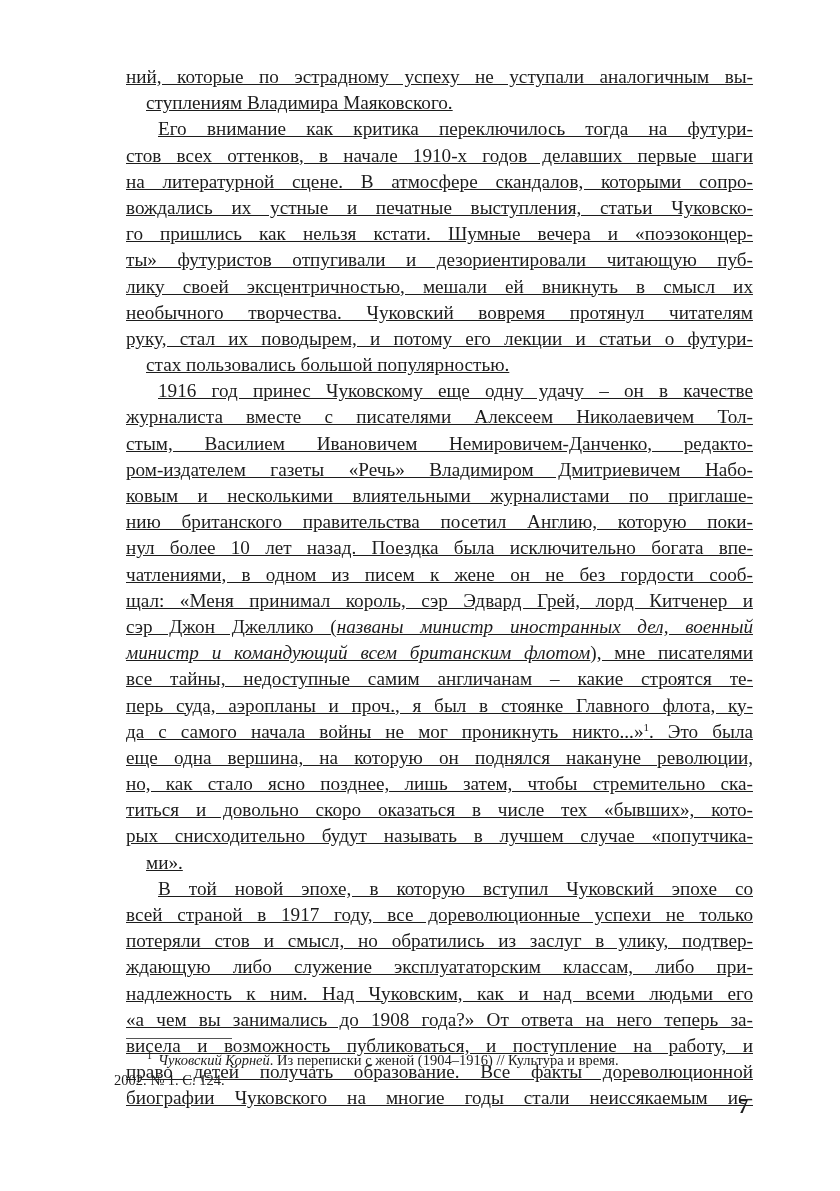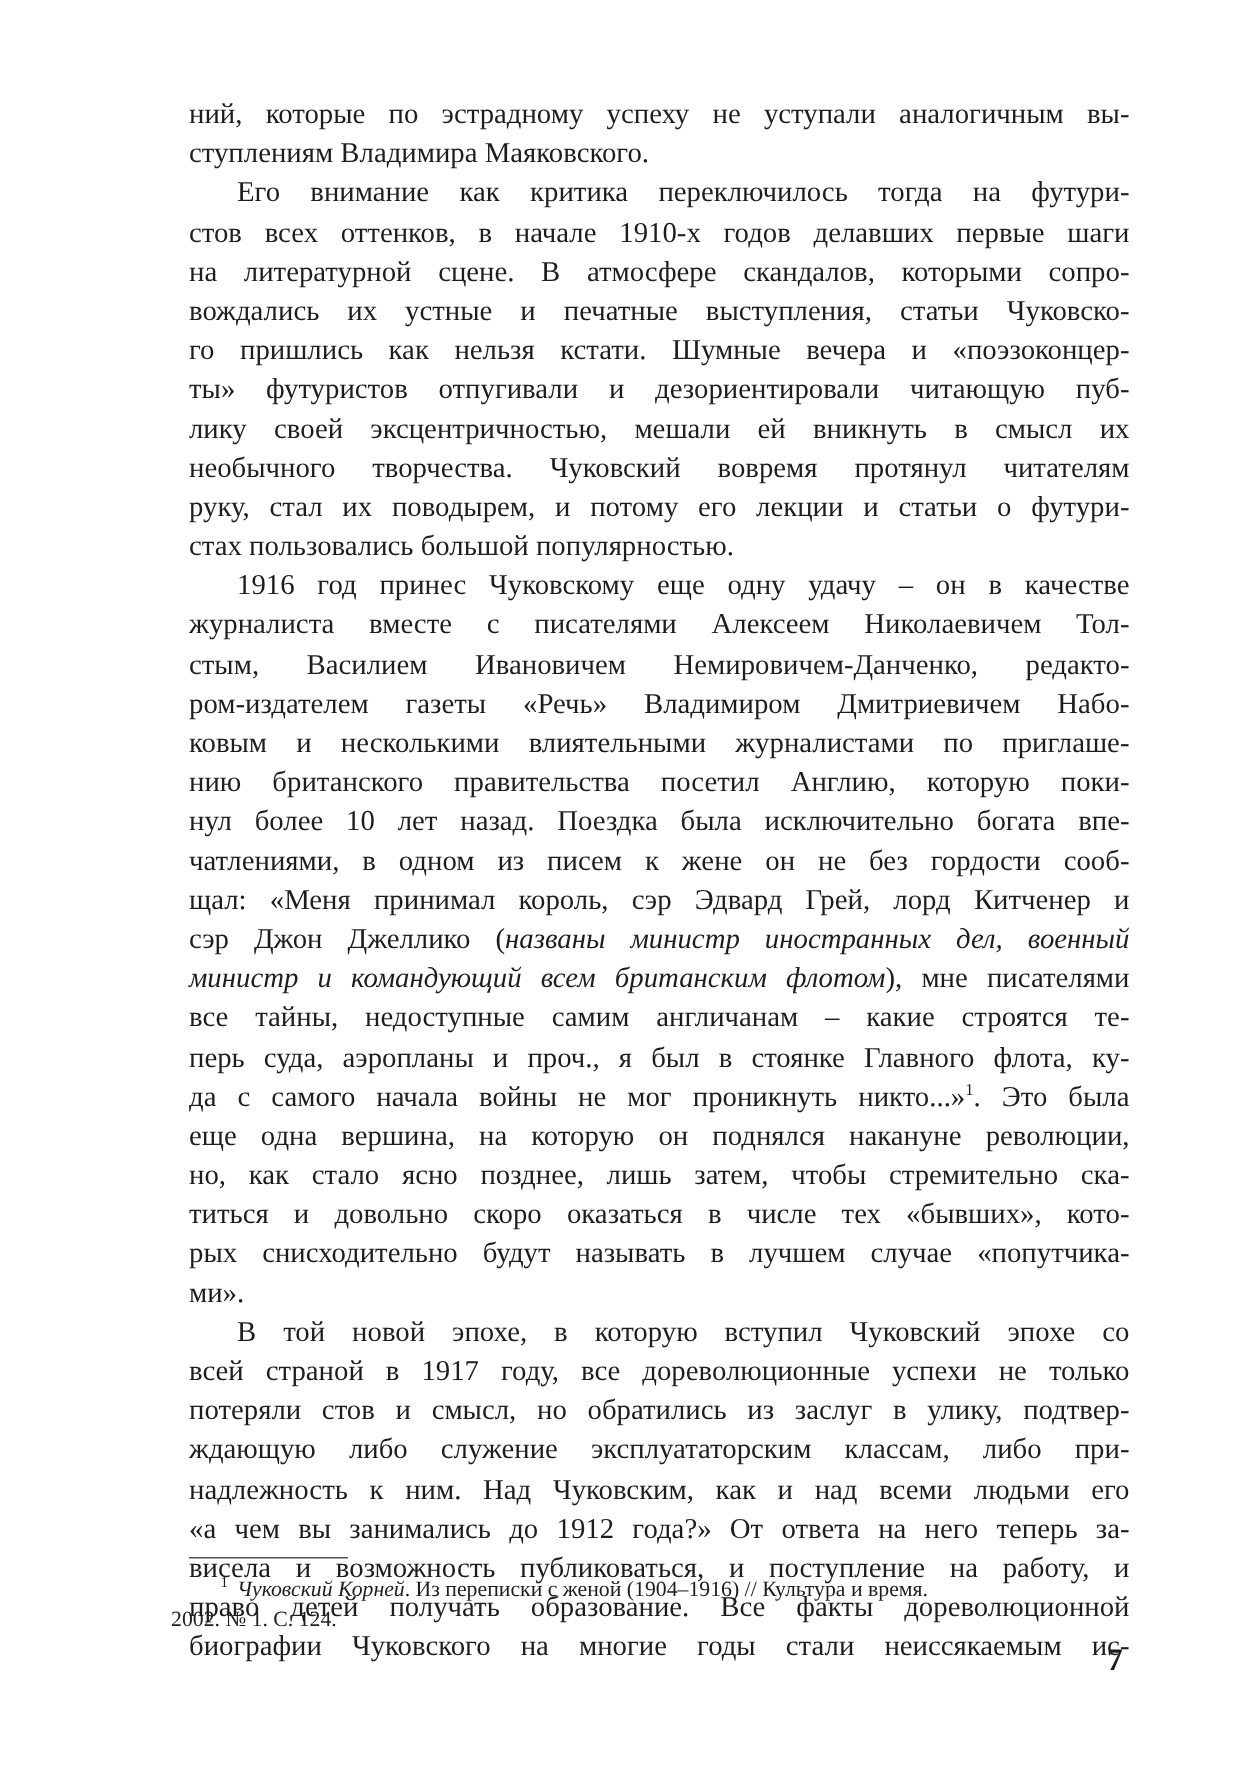--- a/index.html
+++ b/index.html
@@ -1,28 +1,29 @@
 <!DOCTYPE html>
 <html><head>
 <meta charset="utf-8">
 <style>
   html, body { margin: 0; padding: 0; background: #ffffff; }
   body { width: 840px; height: 1191px; position: relative; overflow: hidden; }
   .page {
     position: absolute; left: 126px; top: 64px; width: 627px;
     font-family: "Liberation Serif", "DejaVu Serif", serif;
     color: #1d1d1d;
+    text-decoration: underline;
   }
   .body-text { font-size: 19.2px; line-height: 26.2px; }
   .line {
     display: block; white-space: nowrap;
     text-align: justify; text-align-last: justify;
     height: 26.2px;
   }
-  .line.last { text-align-last: left; }
+  .line.last { text-align-last: left; margin-left: 20px; }
   .line.indent { padding-left: 32px; }
   .it { font-style: italic; }
   sup.fn { font-size: 11px; vertical-align: 7px; line-height: 0; }
   .fn-rule {
     position: absolute; left: 126px; top: 1038px; width: 106px; height: 0;
     border-top: 1px solid #555;
   }
   .footnote {
     position: absolute; left: 114px; top: 1050px; width: 627px;
     font-family: "Liberation Serif", "DejaVu Serif", serif;
@@ -82,21 +83,21 @@
       <span class="line">рых снисходительно будут называть в лучшем случае «попутчика-</span>
       <span class="line last">ми».</span>
     </div>
 
     <div>
       <span class="line indent">В той новой эпохе, в которую вступил Чуковский эпохе со</span>
       <span class="line">всей страной в 1917 году, все дореволюционные успехи не только</span>
       <span class="line">потеряли стов и смысл, но обратились из заслуг в улику, подтвер-</span>
       <span class="line">ждающую либо служение эксплуататорским классам, либо при-</span>
       <span class="line">надлежность к ним. Над Чуковским, как и над всеми людьми его</span>
-      <span class="line">«а чем вы занимались до 1912 года?» От ответа на него теперь за-</span>
+      <span class="line">«а чем вы занимались до 1908 года?» От ответа на него теперь за-</span>
       <span class="line">висела и возможность публиковаться, и поступление на работу, и</span>
       <span class="line">право детей получать образование. Все факты дореволюционной</span>
       <span class="line">биографии Чуковского на многие годы стали неиссякаемым ис-</span>
     </div>
 
   </div>
 </div>
 
 <div class="fn-rule"></div>
 

